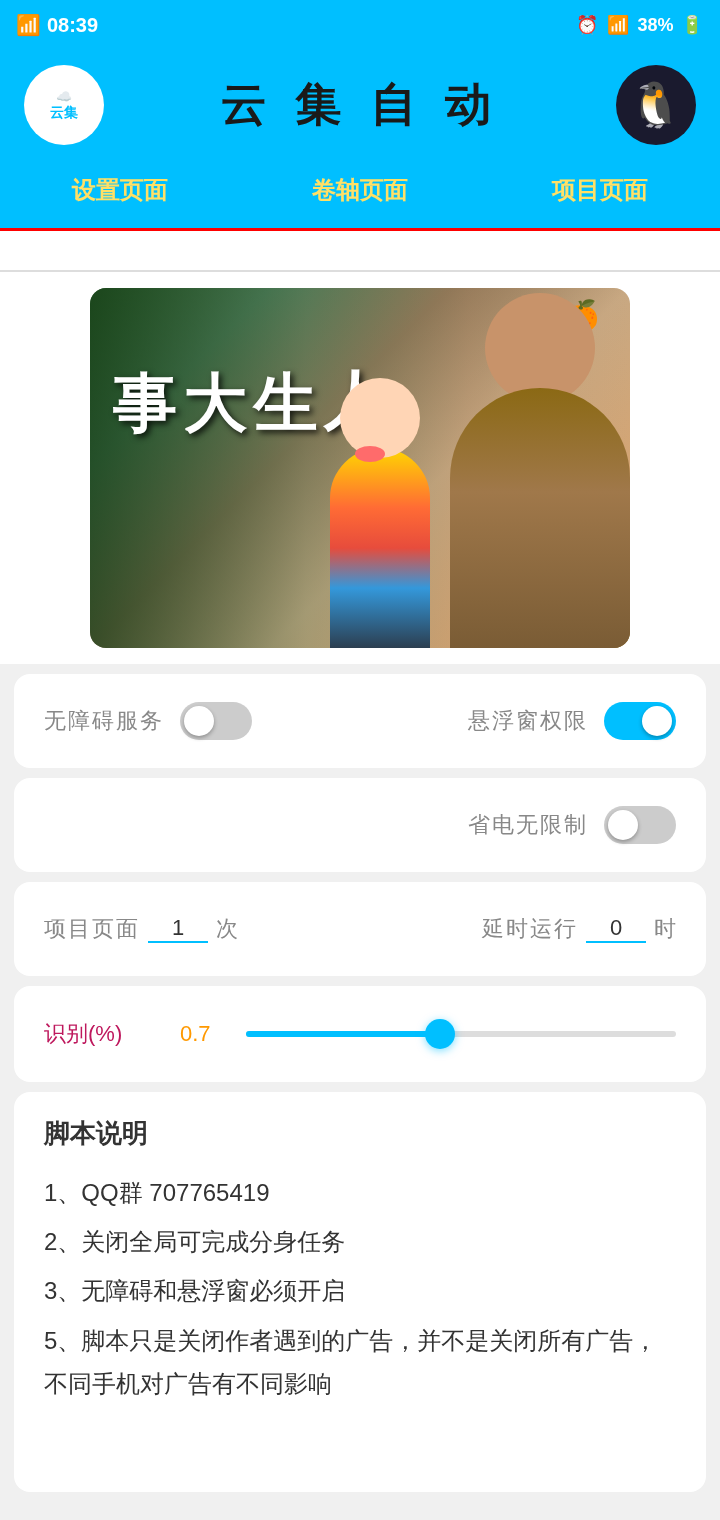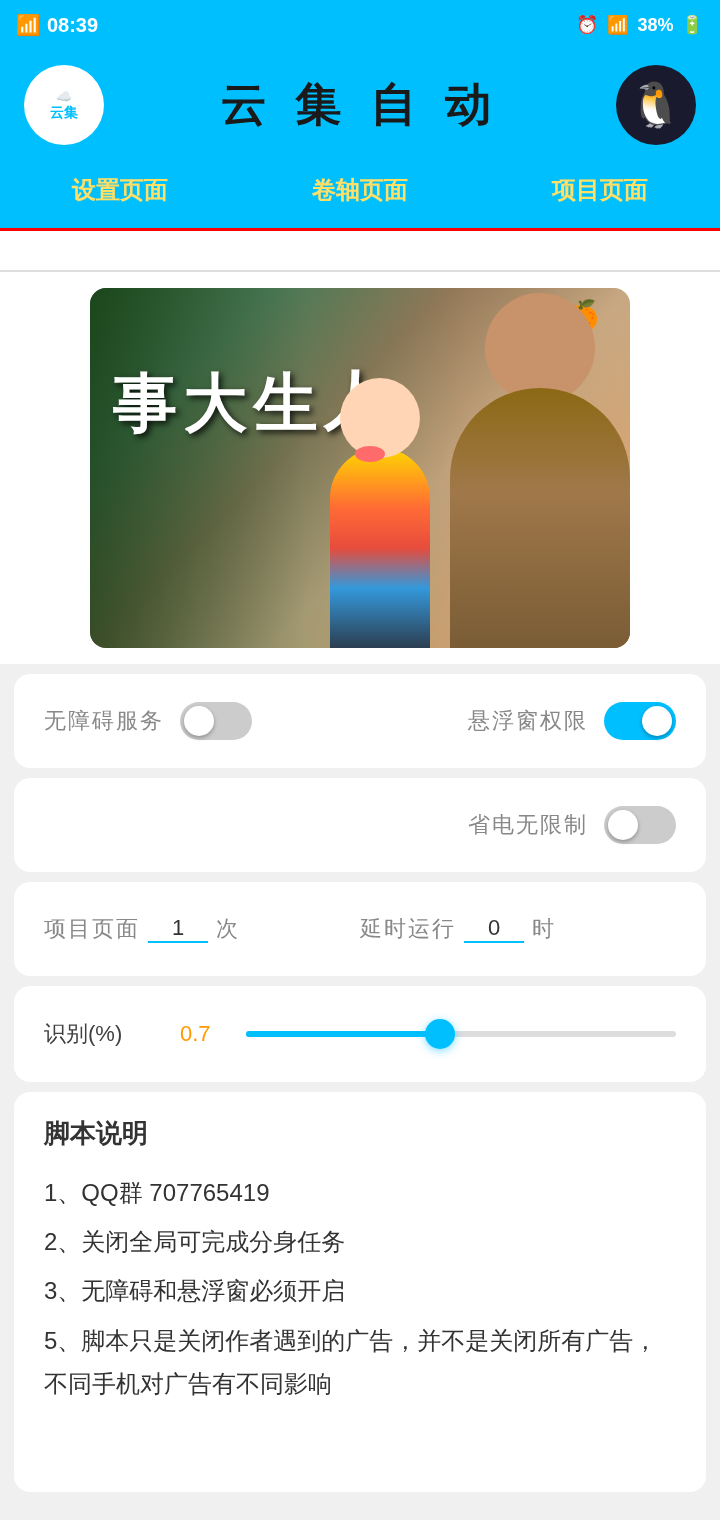--- a/index.html
+++ b/index.html
@@ -234,21 +234,21 @@
 
     
     .slider-row {
       display: flex;
       align-items: center;
       gap: 16px;
       padding: 10px 0;
     }
     .slider-label {
       font-size: 22px;
-      color: #404040;
+      color: #be185d;
       min-width: 120px;
     }
     .slider-value {
       font-size: 22px;
       color: #ff9900;
       min-width: 50px;
     }
 
     
     .description-box {
@@ -374,21 +374,21 @@
   </div>
 </div>
 
 <div class="settings-card">
   <div class="input-row">
     <div class="input-group">
       <span class="input-label">项目页面</span>
       <input class="underline-input" type="text" value="1" style="">
       <span class="input-unit">次</span>
     </div>
-    <div class="input-group" style="">
+    <div class="input-group" style="justify-content:flex-end;">
       <span class="input-label">延时运行</span>
       <input class="underline-input" type="text" value="0" style="">
       <span class="input-unit">时</span>
     </div>
   </div>
 </div>
 
 <div class="settings-card">
   <div class="slider-row">
     <span class="slider-label">识别(%)</span>

